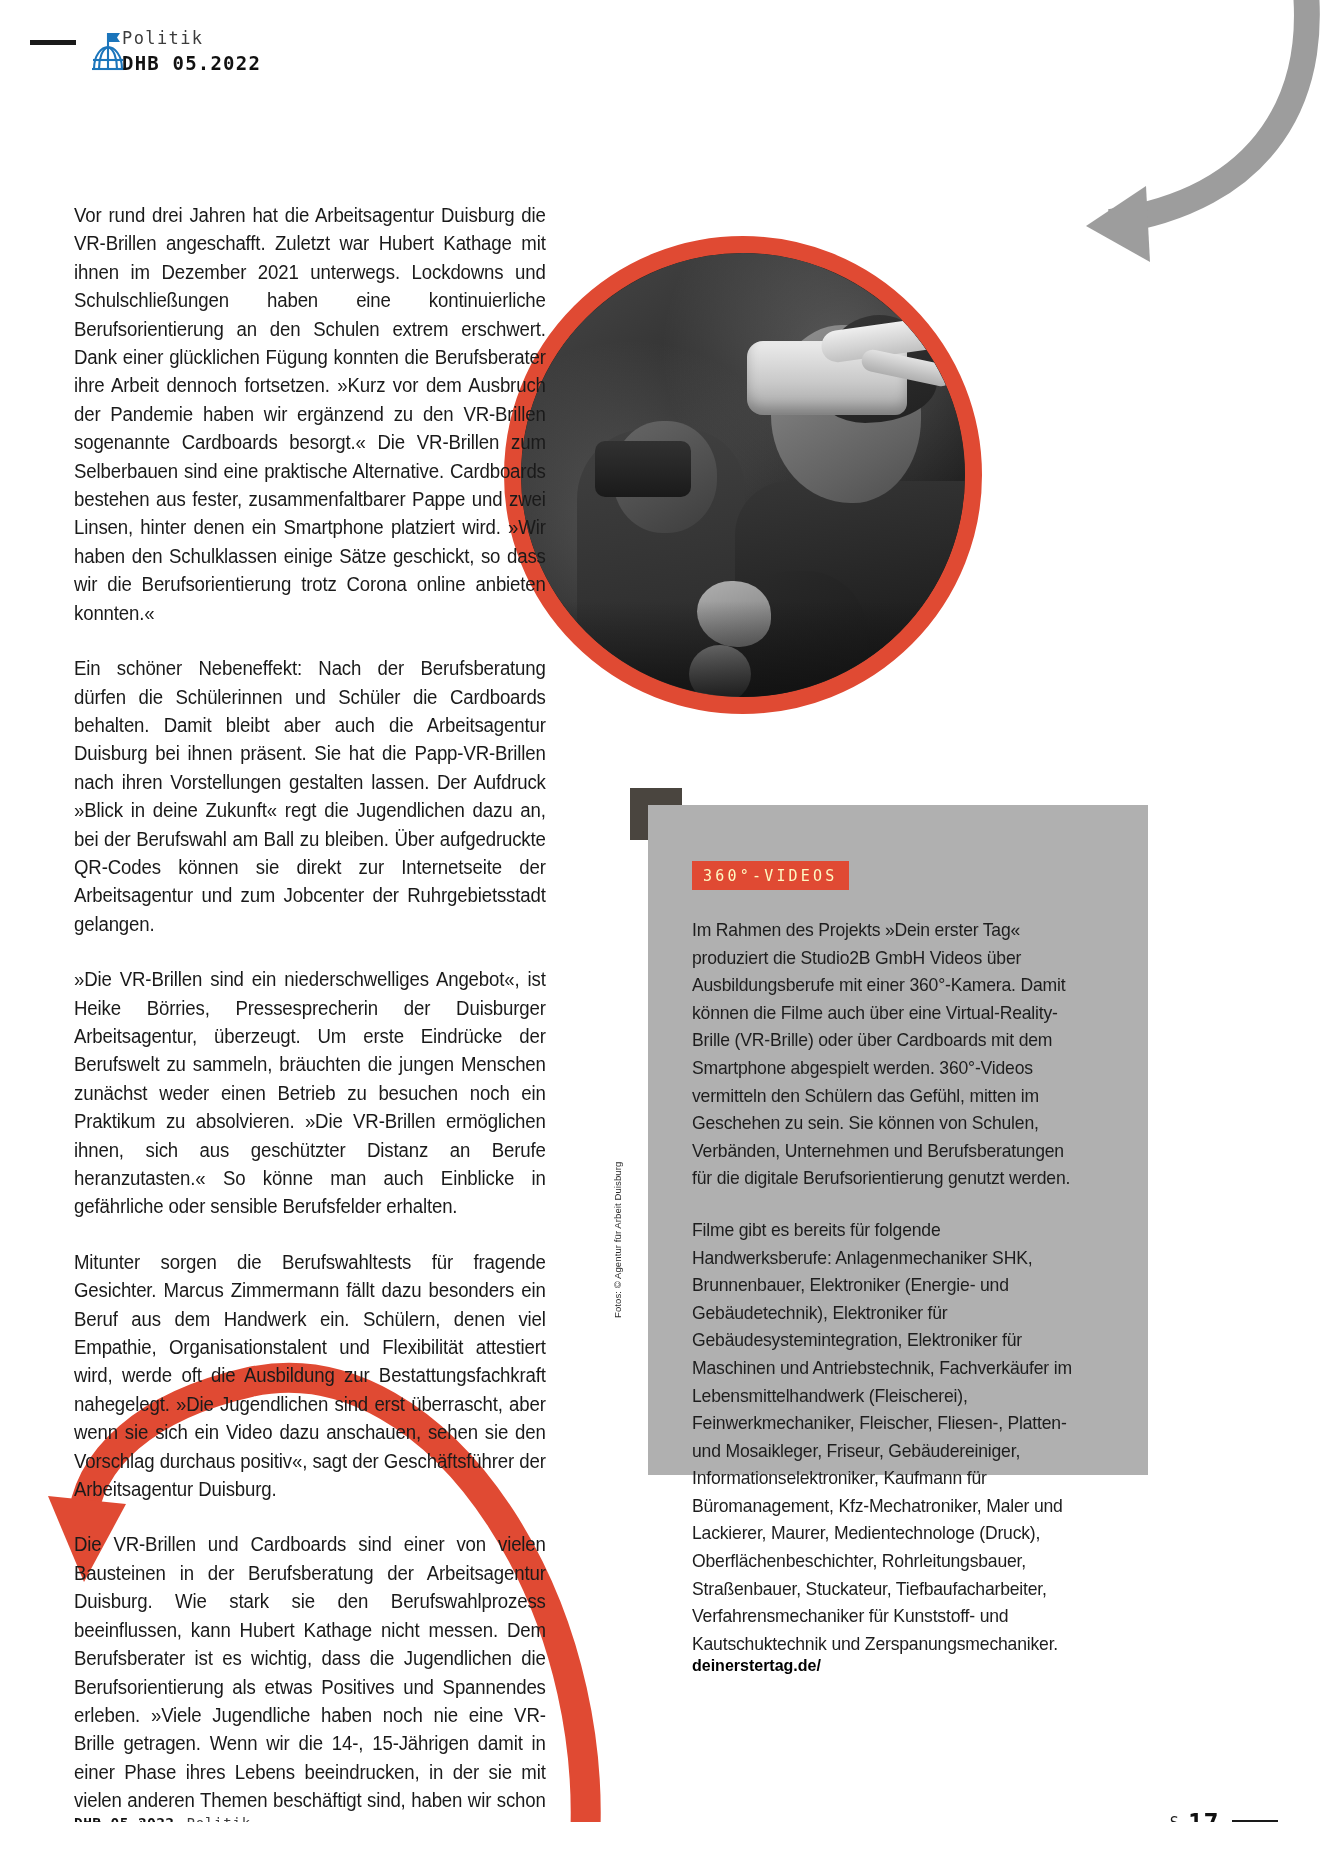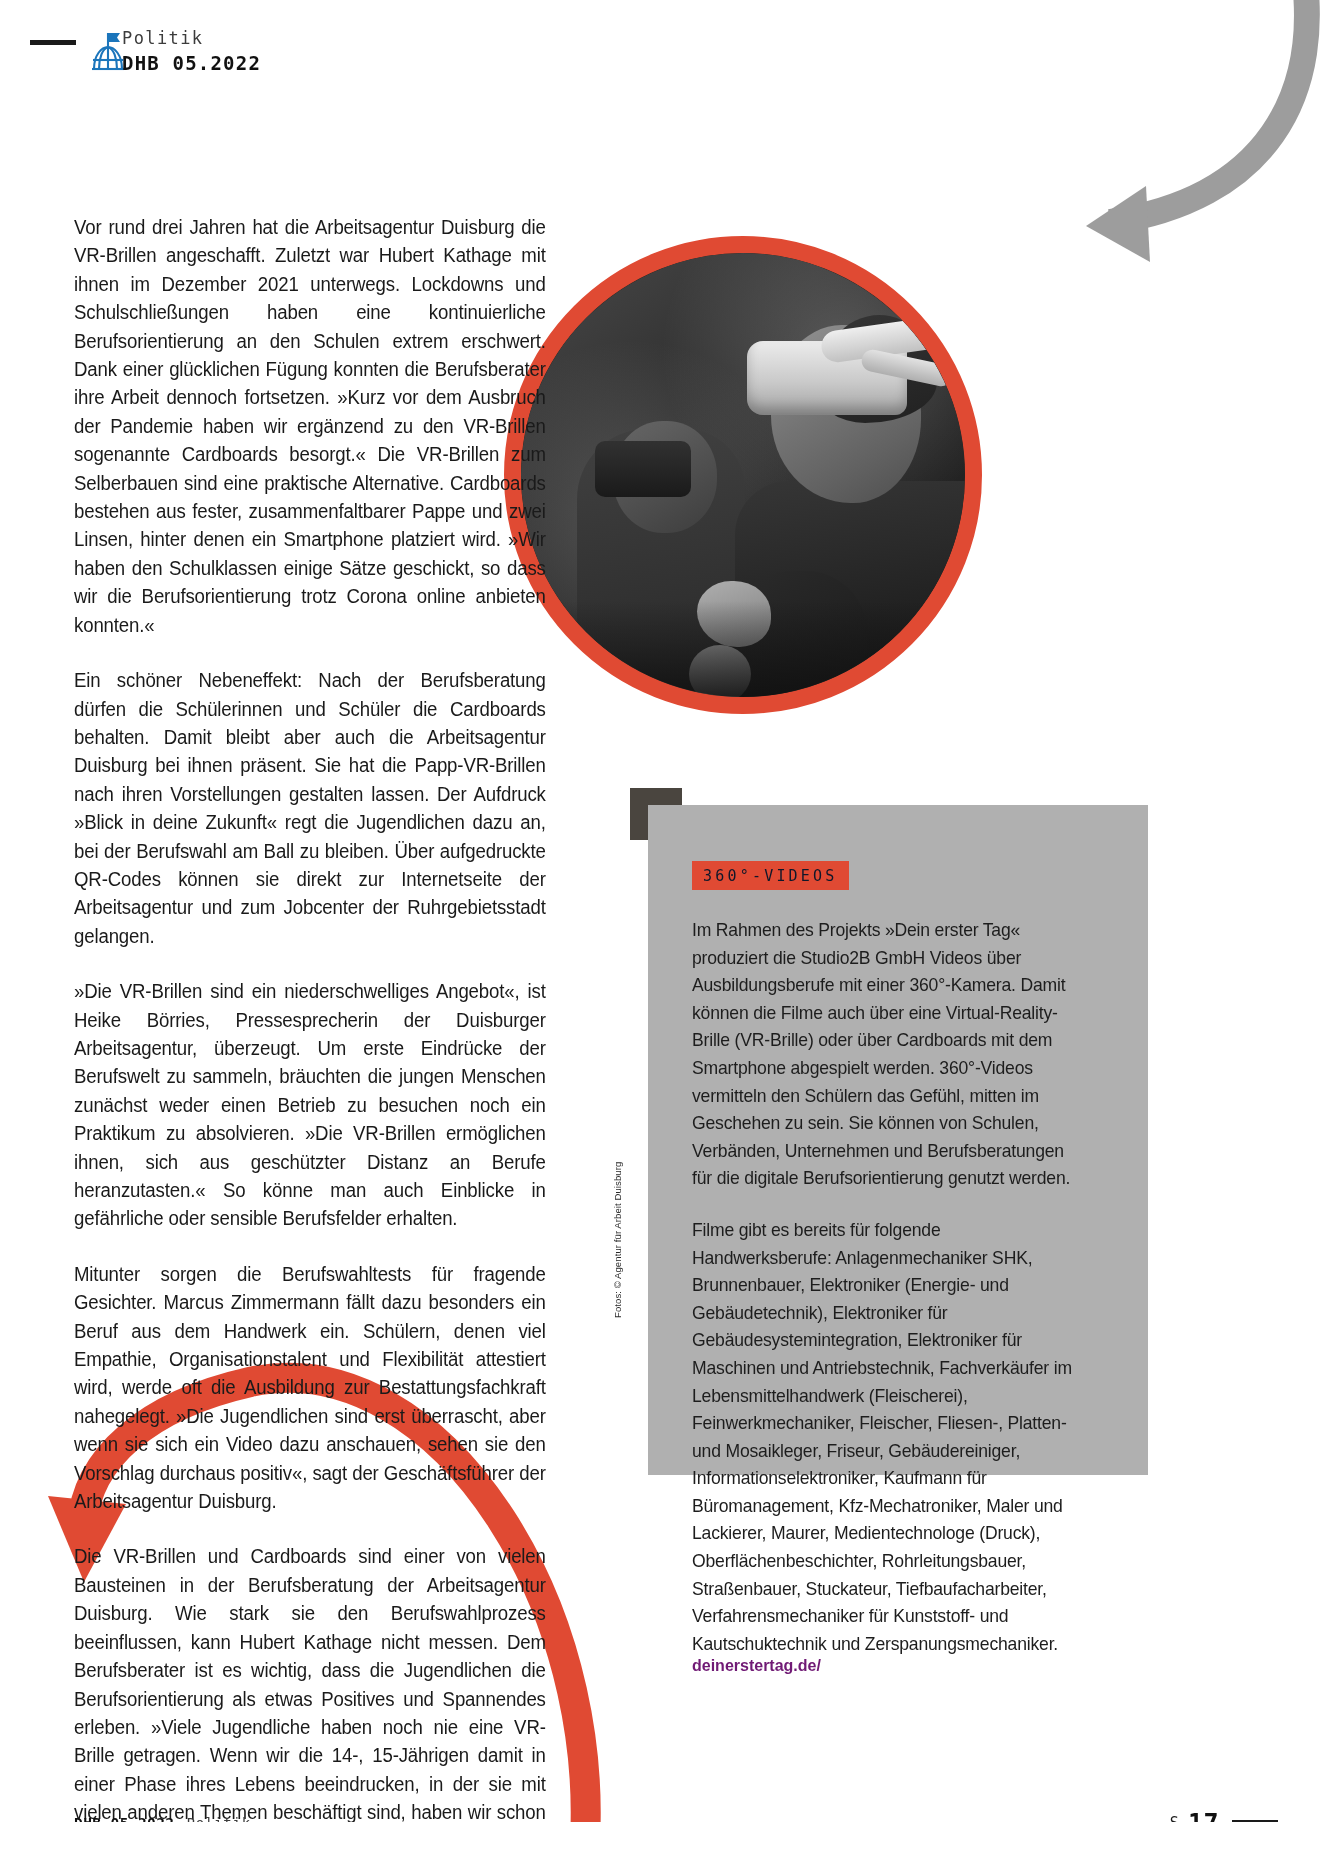--- a/index.html
+++ b/index.html
@@ -192,21 +192,21 @@
     position: absolute;
     left: 0; bottom: 0;
     width: 100%; height: 96px;
     background: linear-gradient(180deg, rgba(25,23,21,0) 0%, rgba(18,16,15,0.85) 100%);
   }
 
   
   .col-left {
     position: absolute;
     left: 74px;
-    top: 213px;
+    top: 201px;
     width: 494px;
   }
   .col-left p {
     font-family: "Liberation Sans", sans-serif;
     font-size: 19.5px;
     line-height: 28.4px;
     color: #1a1a1a;
     margin-bottom: 27px;
     text-align: justify;
     letter-spacing: -0.15px;
@@ -229,41 +229,41 @@
     left: 648px;
     top: 805px;
     width: 500px;
     height: 670px;
     background: #b0b0b0;
     padding: 56px 44px 30px 44px;
   }
   .sidebar-label {
     display: inline-block;
     background: #e04a33;
-    color: #0f172a;
+    color: #fef9c3;
     font-family: "DejaVu Sans Mono", monospace;
     font-size: 15px;
     letter-spacing: 3.2px;
     padding: 6px 11px 5px 11px;
     margin-bottom: 26px;
   }
   .sidebar p {
     font-family: "Liberation Sans", sans-serif;
     font-size: 18.5px;
     line-height: 27.6px;
     color: #1d1d1d;
     margin-bottom: 24px;
     letter-spacing: -0.2px;
     transform: scaleX(0.95);
     transform-origin: left center;
   }
   .sidebar p:last-of-type { margin-bottom: 0; }
   .sidebar-link {
     font-weight: bold;
-    color: #701a75;
+    color: #000000;
   }
 
   
   .photo-credit {
     position: absolute;
     left: 612px;
     top: 1318px;
     font-family: "Liberation Sans", sans-serif;
     font-size: 9.5px;
     color: #2a2a2a;

